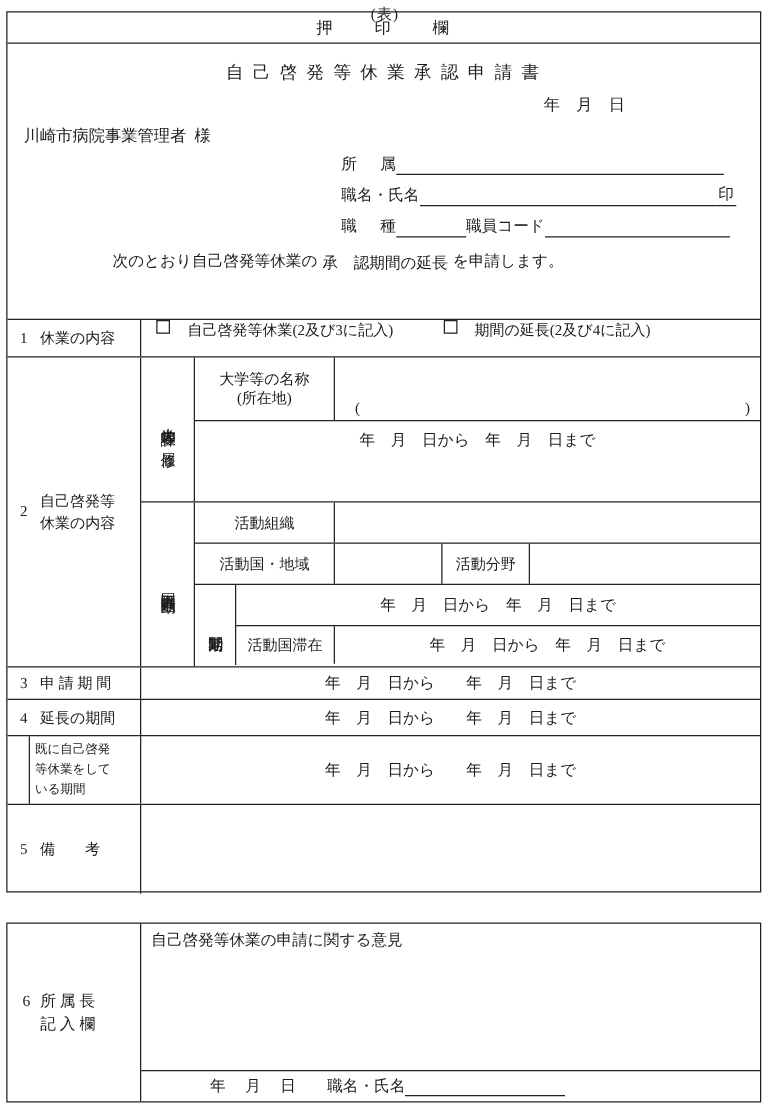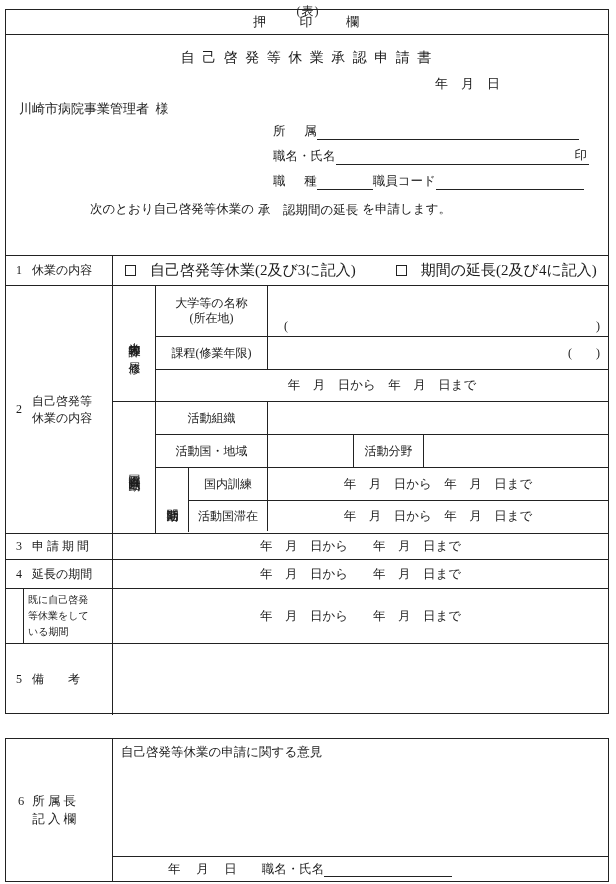--- a/index.html
+++ b/index.html
@@ -54,21 +54,21 @@
     width:33px; border-right:1.1px solid #222;
     display:flex; align-items:center; justify-content:center;
     writing-mode:vertical-rl; text-orientation:upright; font-size:12px;
   }
   .lblcell { width:112px; border-right:1.1px solid #222; display:flex; align-items:center; justify-content:center; text-align:center; line-height:15px; }
   .fillcell { flex:1; }
   .subrows { flex:1; display:flex; flex-direction:column; }
   .subrows > .srow { display:flex; flex:0 0 auto; }
   .srow + .srow { border-top:1.1px solid #222; }
   .datecell { flex:1; display:flex; align-items:center; justify-content:center; font-size:12.5px; }
-  .ckrow { flex:1; display:flex; align-items:center; padding-left:12px; gap:14px; font-size:15px; }
+  .ckrow { flex:1; display:flex; padding-left:12px; gap:14px; font-size:12px; }
   .ckbox { width:11px; height:11px; border:1.2px solid #222; display:inline-block; flex:0 0 auto; }
   .cklbl { margin-right:26px; }
 
   
   .name-content { flex:1; position:relative; }
   .paren-bl { position:absolute; left:16px; bottom:2px; }
   .paren-br { position:absolute; right:8px; bottom:2px; }
   .paren-r  { position:absolute; right:8px; top:50%; transform:translateY(-50%); }
 
   
@@ -164,26 +164,20 @@
                   <span>
                     <span>大学等の名称</span><br>
                     <span>(所在地)</span>
                   </span>
                 </div>
                 <div class="name-content">
                   <span class="paren-bl">(</span>
                   <span class="paren-br">)</span>
                 </div>
               </div>
-              <div class="srow" style="height:33px">
-                <div class="lblcell">課程(修業年限)</div>
-                <div class="name-content">
-                  <span class="paren-r pre">(        )</span>
-                </div>
-              </div>
               <div class="srow" style="height:31px">
                 <div class="datecell pre">年    月    日から    年    月    日まで</div>
               </div>
             </div>
           </div>
 
           <div class="srow" style="height:132px">
             <div class="vcol">国際貢献活動</div>
             <div class="subrows">
               <div class="srow" style="height:32px">
@@ -193,21 +187,20 @@
               <div class="srow" style="height:33px">
                 <div class="lblcell">活動国・地域</div>
                 <div style="width:86px;border-right:1.1px solid #222"></div>
                 <div class="lblcell" style="width:70px">活動分野</div>
                 <div class="fillcell"></div>
               </div>
               <div class="srow" style="height:65px">
                 <div class="vcol2">活動期間</div>
                 <div class="subrows">
                   <div class="srow" style="height:32px">
-                    <div class="lblcell" style="width:79px">国内訓練</div>
                     <div class="datecell pre">年    月    日から    年    月    日まで</div>
                   </div>
                   <div class="srow" style="height:31px">
                     <div class="lblcell" style="width:79px">活動国滞在</div>
                     <div class="datecell pre">年    月    日から    年    月    日まで</div>
                   </div>
                 </div>
               </div>
             </div>
           </div>

